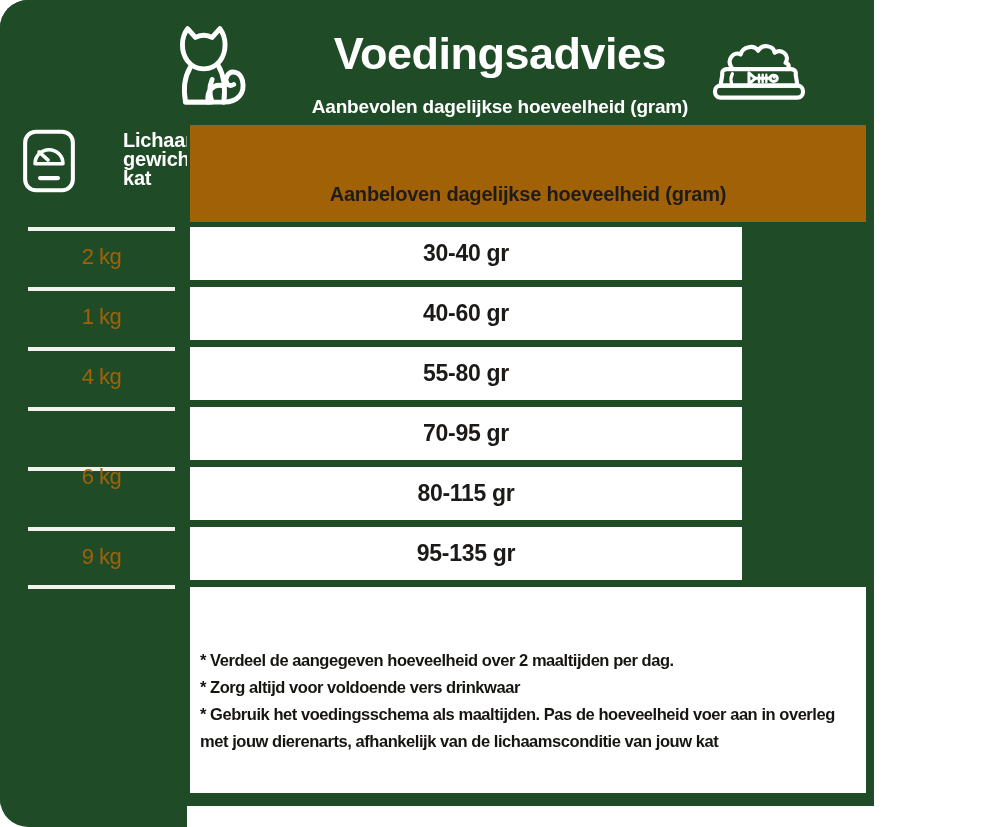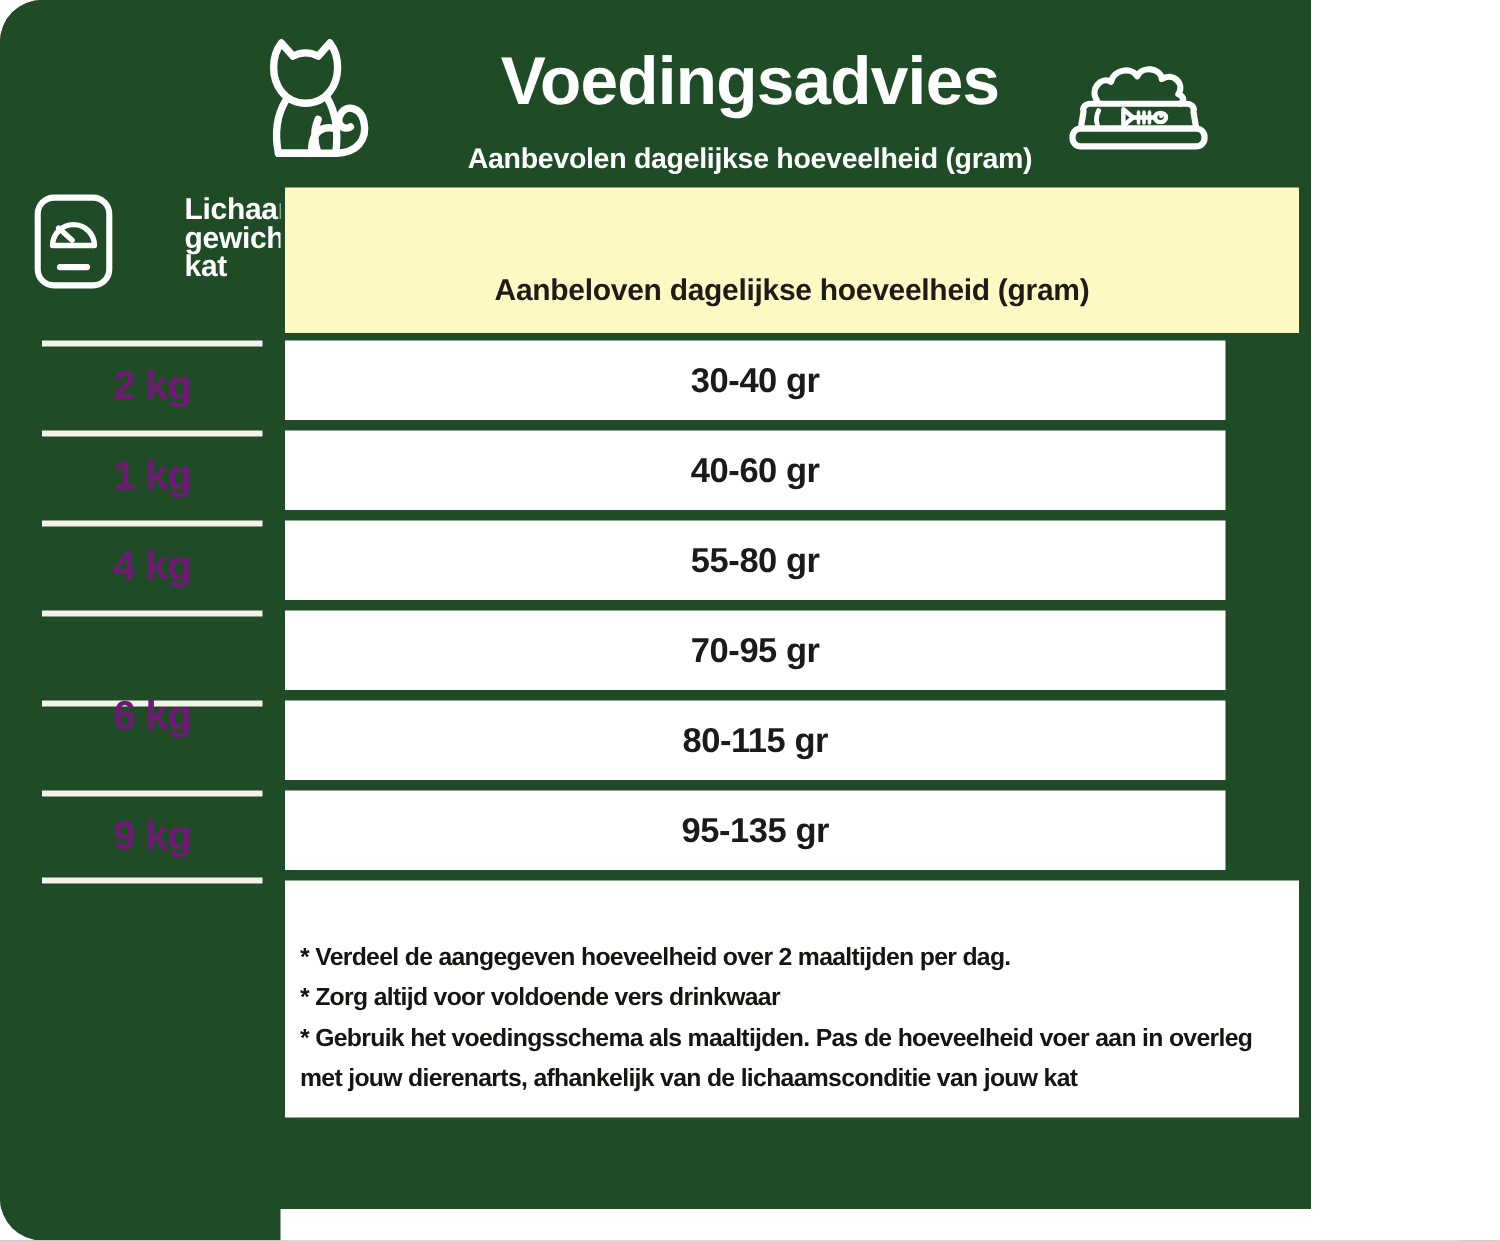--- a/index.html
+++ b/index.html
@@ -21,47 +21,47 @@
   .bowl-icon { position:absolute; left:707px; top:38px; width:104px; height:66px; }
 
   
   .scale-icon { position:absolute; left:22px; top:128px; width:54px; height:66px; }
   .scale-label {
     position:absolute; left:83px; top:131px; width:90px;
     color:#ffffff; font-size:20px; font-weight:700; line-height:19px; letter-spacing:-0.2px;margin-left:40px;
   }
   .weight-label {
     position:absolute; left:28px; width:147px; height:32px;
-    color:#701a75; font-size:27px; font-weight:700; text-align:center; line-height:32px; letter-spacing:-0.5px;
+    color:#a16207; font-size:22px; font-weight:400; text-align:center; line-height:32px; letter-spacing:-0.5px;
   }
   .w0 { top:241px; } .w1 { top:301px; } .w2 { top:361px; }
   .w3 { top:421px; } .w4 { top:461px; } .w5 { top:541px; }
   .weight-line { position:absolute; left:28px; width:147px; height:4px; background:#f4f2ec; }
   .l0 { top:227px; } .l1 { top:287px; } .l2 { top:347px; } .l3 { top:407px; }
   .l4 { top:467px; } .l5 { top:527px; } .l6 { top:585px; }
 
   
   .table-col {
     position:absolute; left:187px; top:125px; width:682px; height:681px;
     background:#1f4b26; padding:0 3px 8px 3px;
   }
   .table-header {
-    width:676px; height:97px; background:#fef9c3; margin-bottom:5px;
+    width:676px; height:97px; background:#a16207; margin-bottom:5px;
     display:flex; align-items:flex-end; justify-content:center;
     color:#1d1c1a; font-size:20px; font-weight:700; letter-spacing:-0.2px;
     padding-bottom:16px; line-height:24px;
   }
   .amount-row {
-    width:627px; height:53px; background:#ffffff; margin-bottom:7px;
+    width:552px; height:53px; background:#ffffff; margin-bottom:7px;
     display:flex; align-items:center; justify-content:center;
     color:#1b1a18; font-size:23px; font-weight:700; letter-spacing:-0.3px;text-align:right;
   }
   .notes-box {
-    width:676px; height:158px; background:#ffffff; margin-top:5px;
-    padding:38px 4px 0 10px;
+    width:676px; height:206px; background:#ffffff; margin-top:5px;
+    padding:60px 4px 0 10px;
     color:#161511; font-size:16.5px; font-weight:700; letter-spacing:-0.45px; line-height:27px;
   }
   .note-line { display:block; }
   svg .st { fill:none; stroke:#ffffff; stroke-linecap:round; stroke-linejoin:round; }
 </style>
 </head>
 <body>
 
 <div class="page">
 

